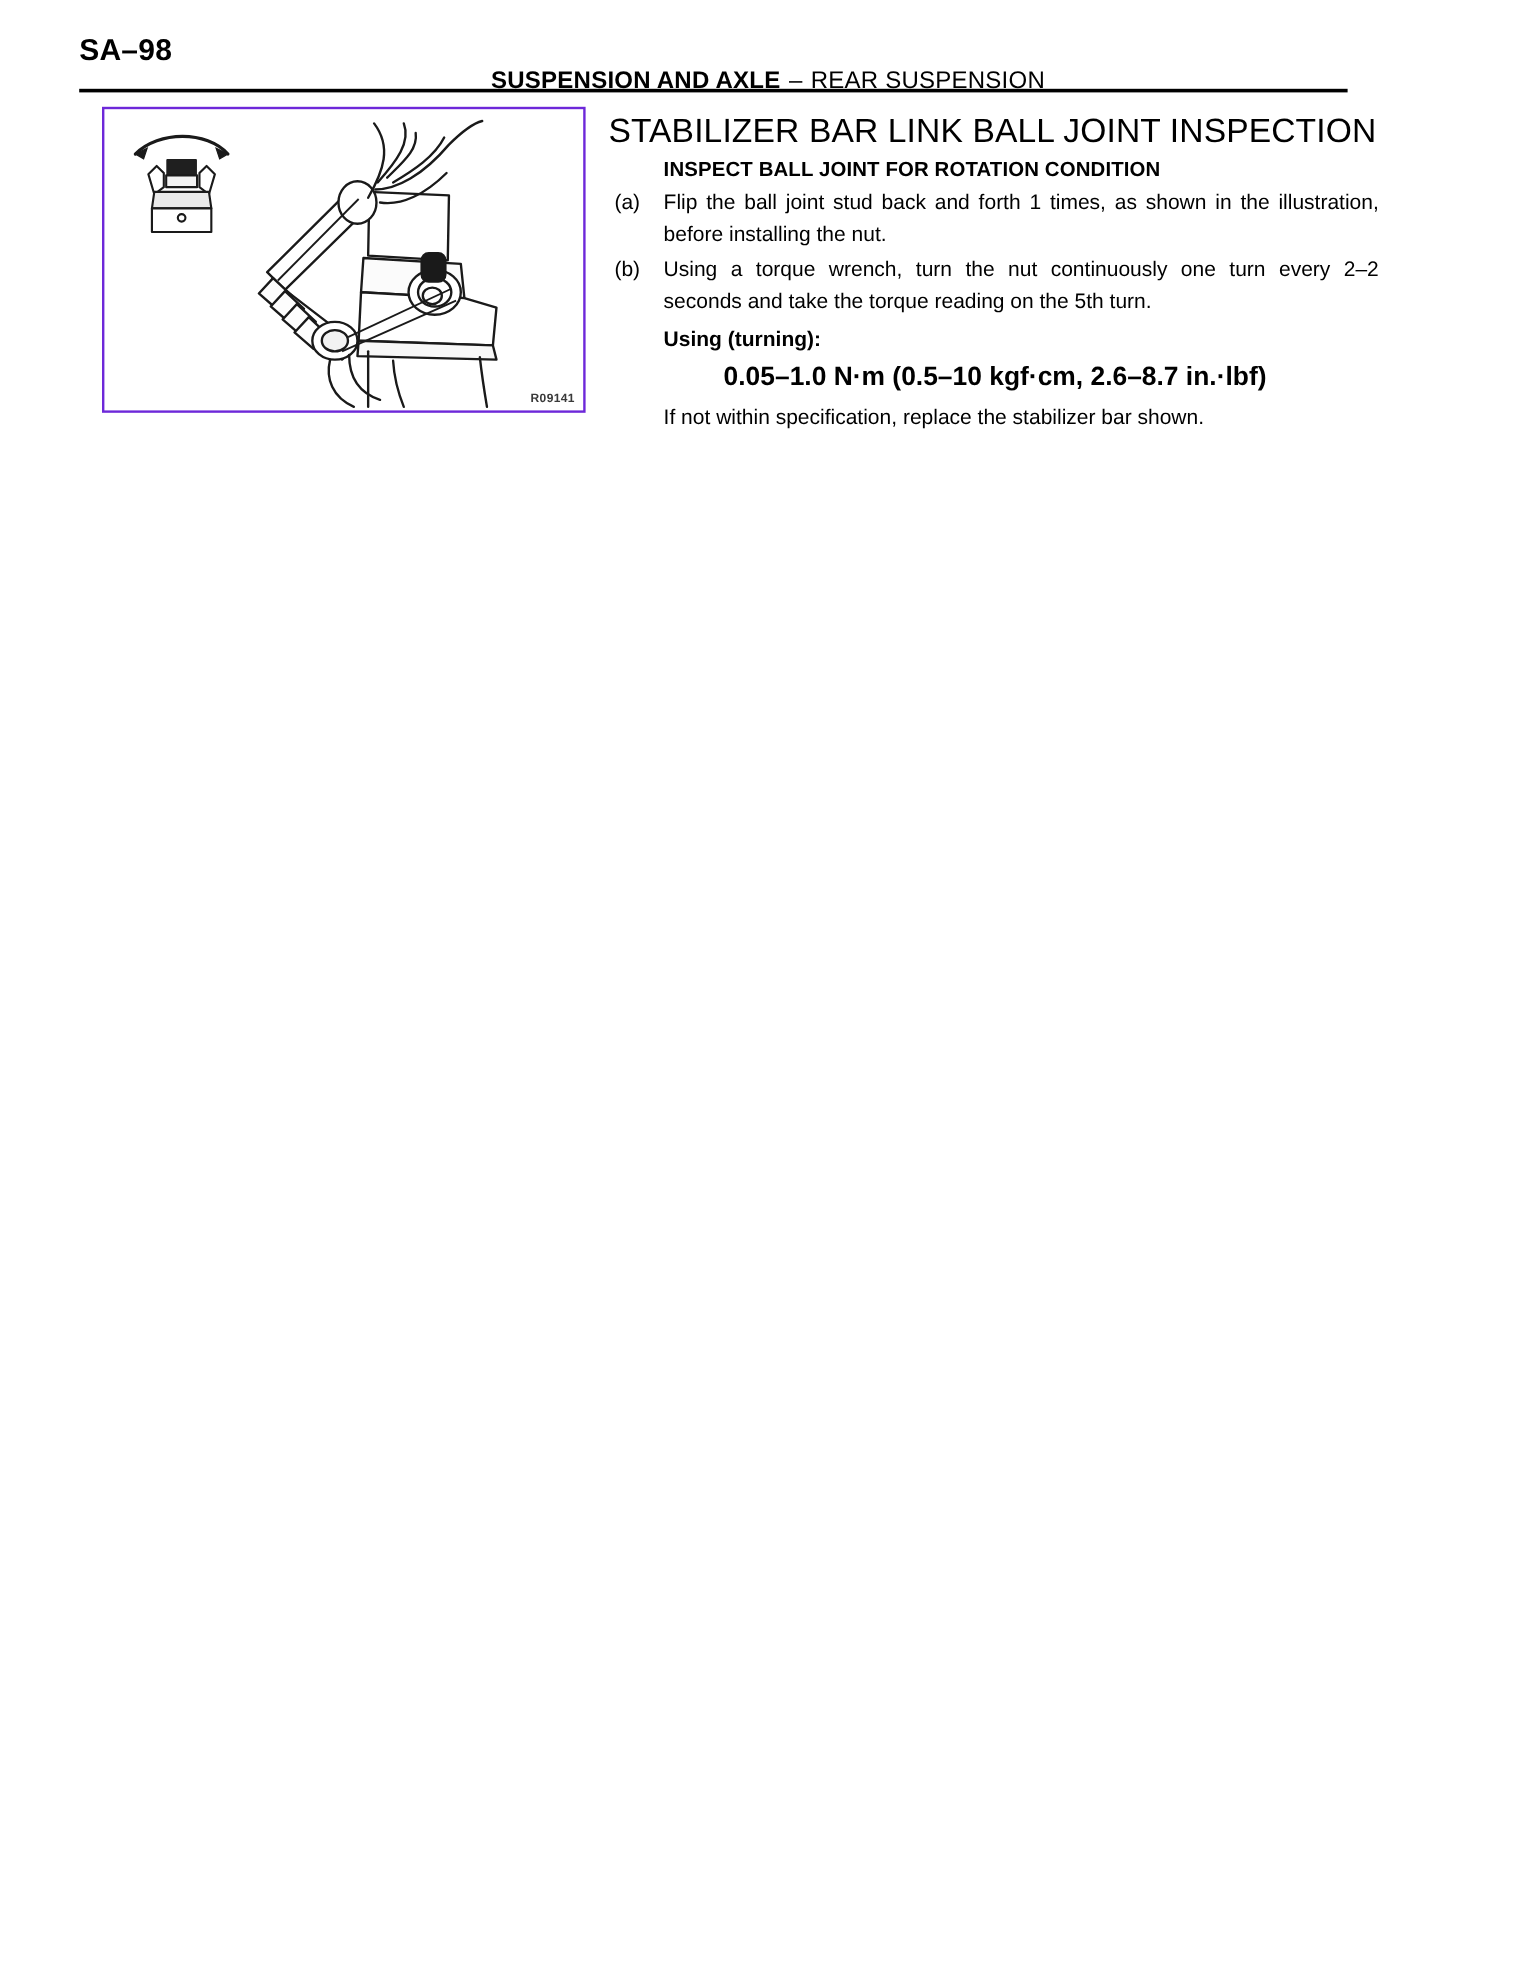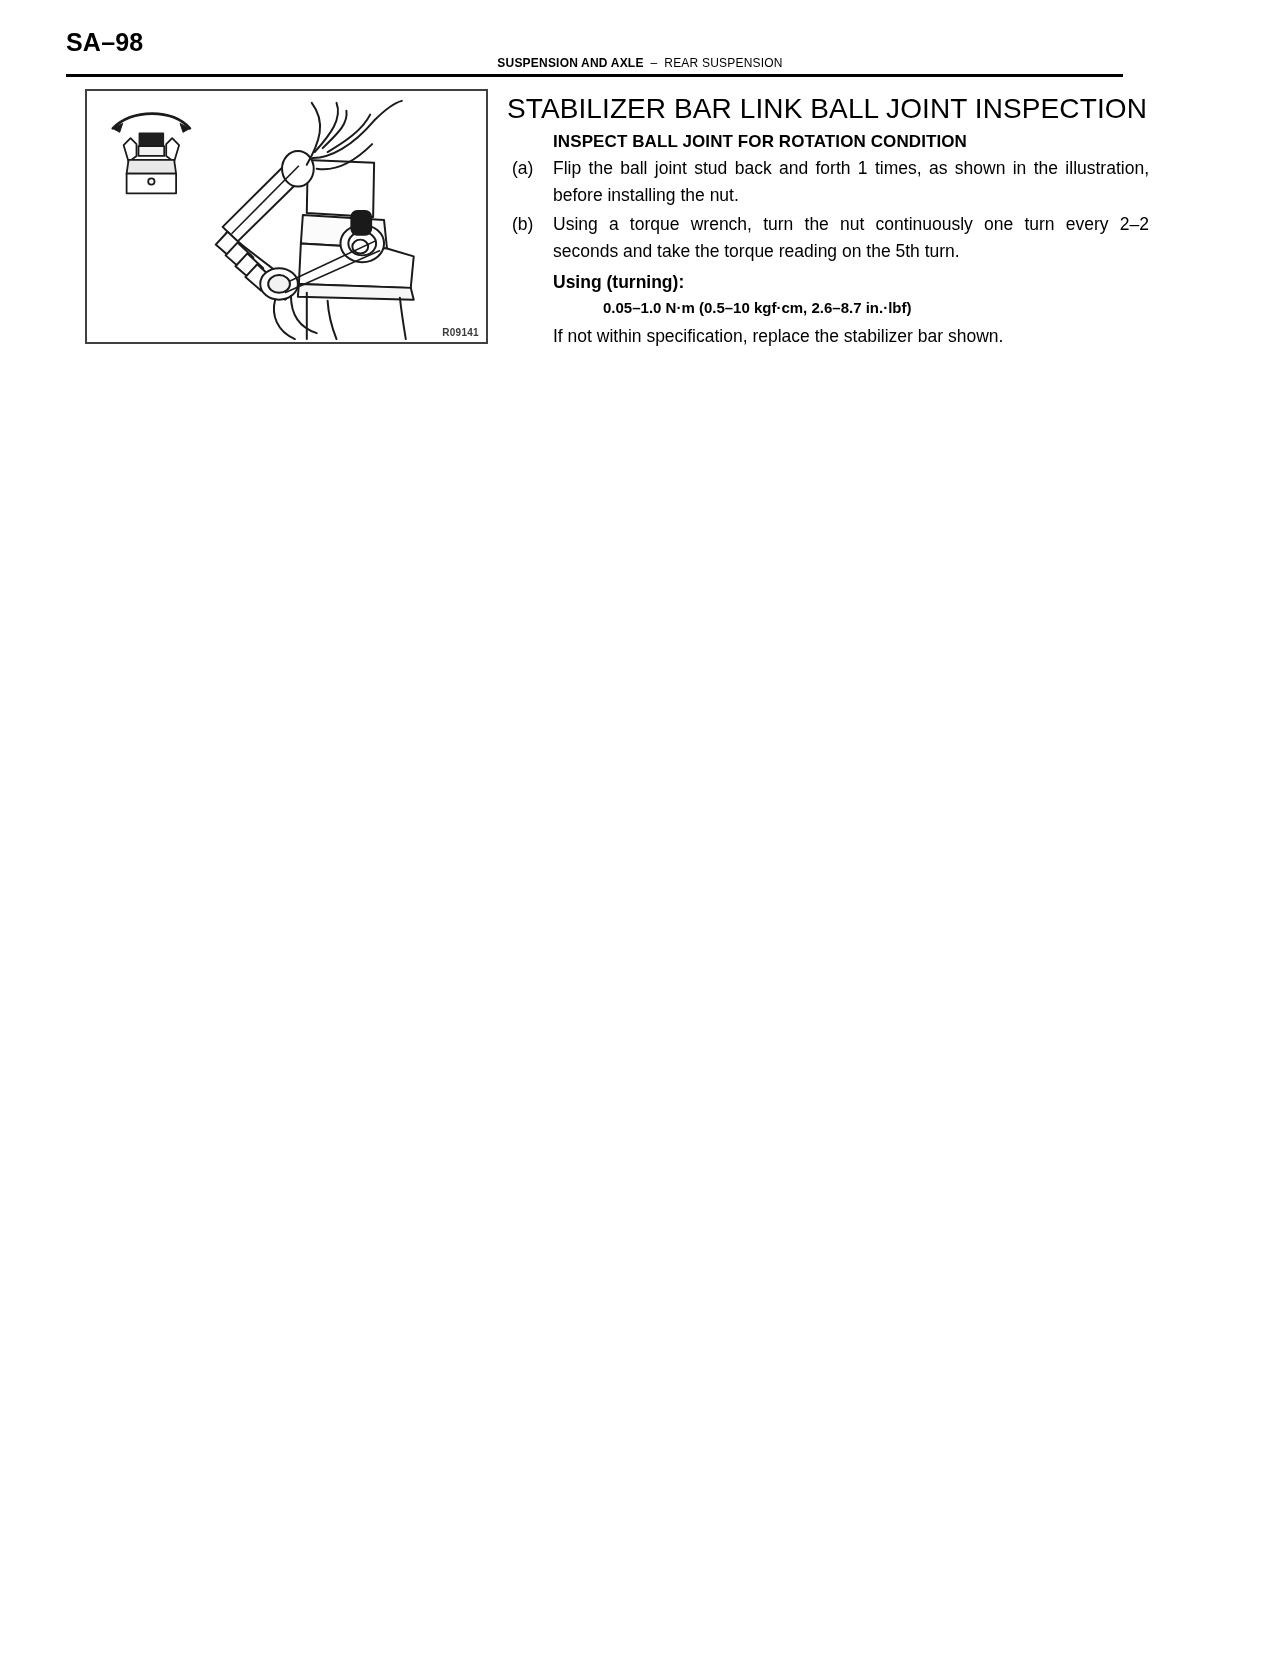--- a/index.html
+++ b/index.html
@@ -25,21 +25,21 @@
     font-weight: bold;
     letter-spacing: 0.2px;
     white-space: nowrap;
   }
   .header-center {
     position: absolute;
     left: 0;
     top: 56px;
     width: 1280px;
     text-align: center;
-    font-size: 12px;
+    font-size: 20px;
     white-space: nowrap;
   }
   .header-center .sec-bold {
     font-weight: bold;
     letter-spacing: 0.2px;
   }
   .header-center .sec-dash {
     font-weight: normal;
     padding: 0 7px;
   }
@@ -56,21 +56,21 @@
     background: #000000;
   }
 
   
   .figure-box {
     position: absolute;
     left: 85px;
     top: 89px;
     width: 403px;
     height: 255px;
-    border: 2px solid #404040;
+    border: 2px solid #6d28d9;
     background: #ffffff;
     box-sizing: border-box;
   }
   .figure-svg {
     position: absolute;
     left: 0;
     top: 0;
     width: 100%;
     height: 100%;
     display: block;
@@ -121,21 +121,21 @@
     font-size: 17.5px;
     text-align: left;
   }
   .torque-label {
     font-size: 17.5px;
     font-weight: bold;
     margin: 4px 0 0 46px;
     line-height: 1.5;
   }
   .torque-value {
-    font-size: 15px;
+    font-size: 22px;
     font-weight: bold;
     margin: 1px 0 0 96px;
     line-height: 1.5;
     white-space: nowrap;
   }
   .closing-note {
     font-size: 17.5px;
     margin: 4px 0 0 46px;
     line-height: 1.5;
   }

